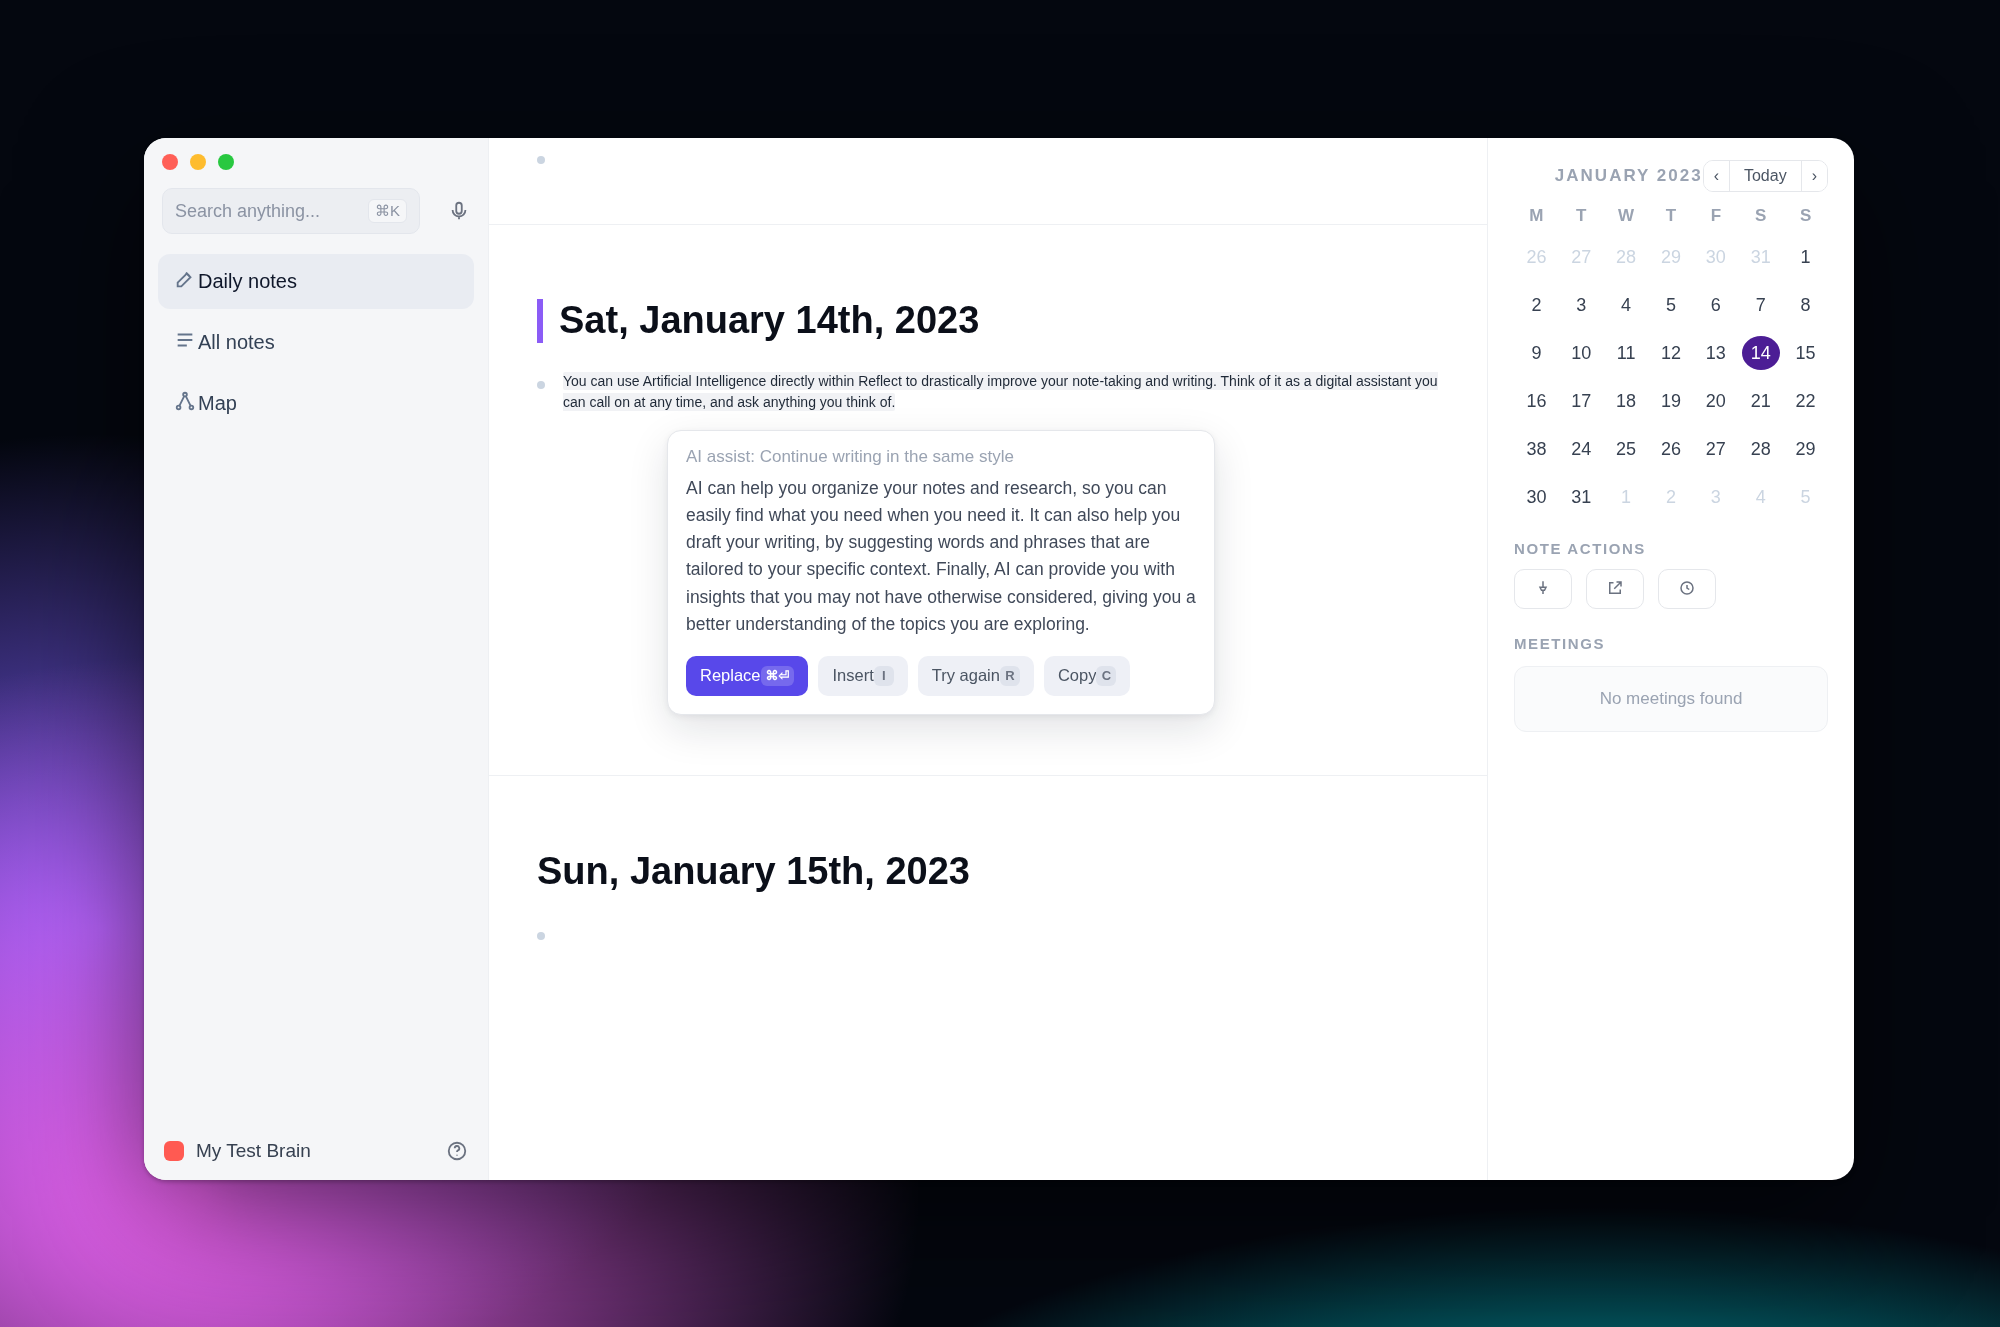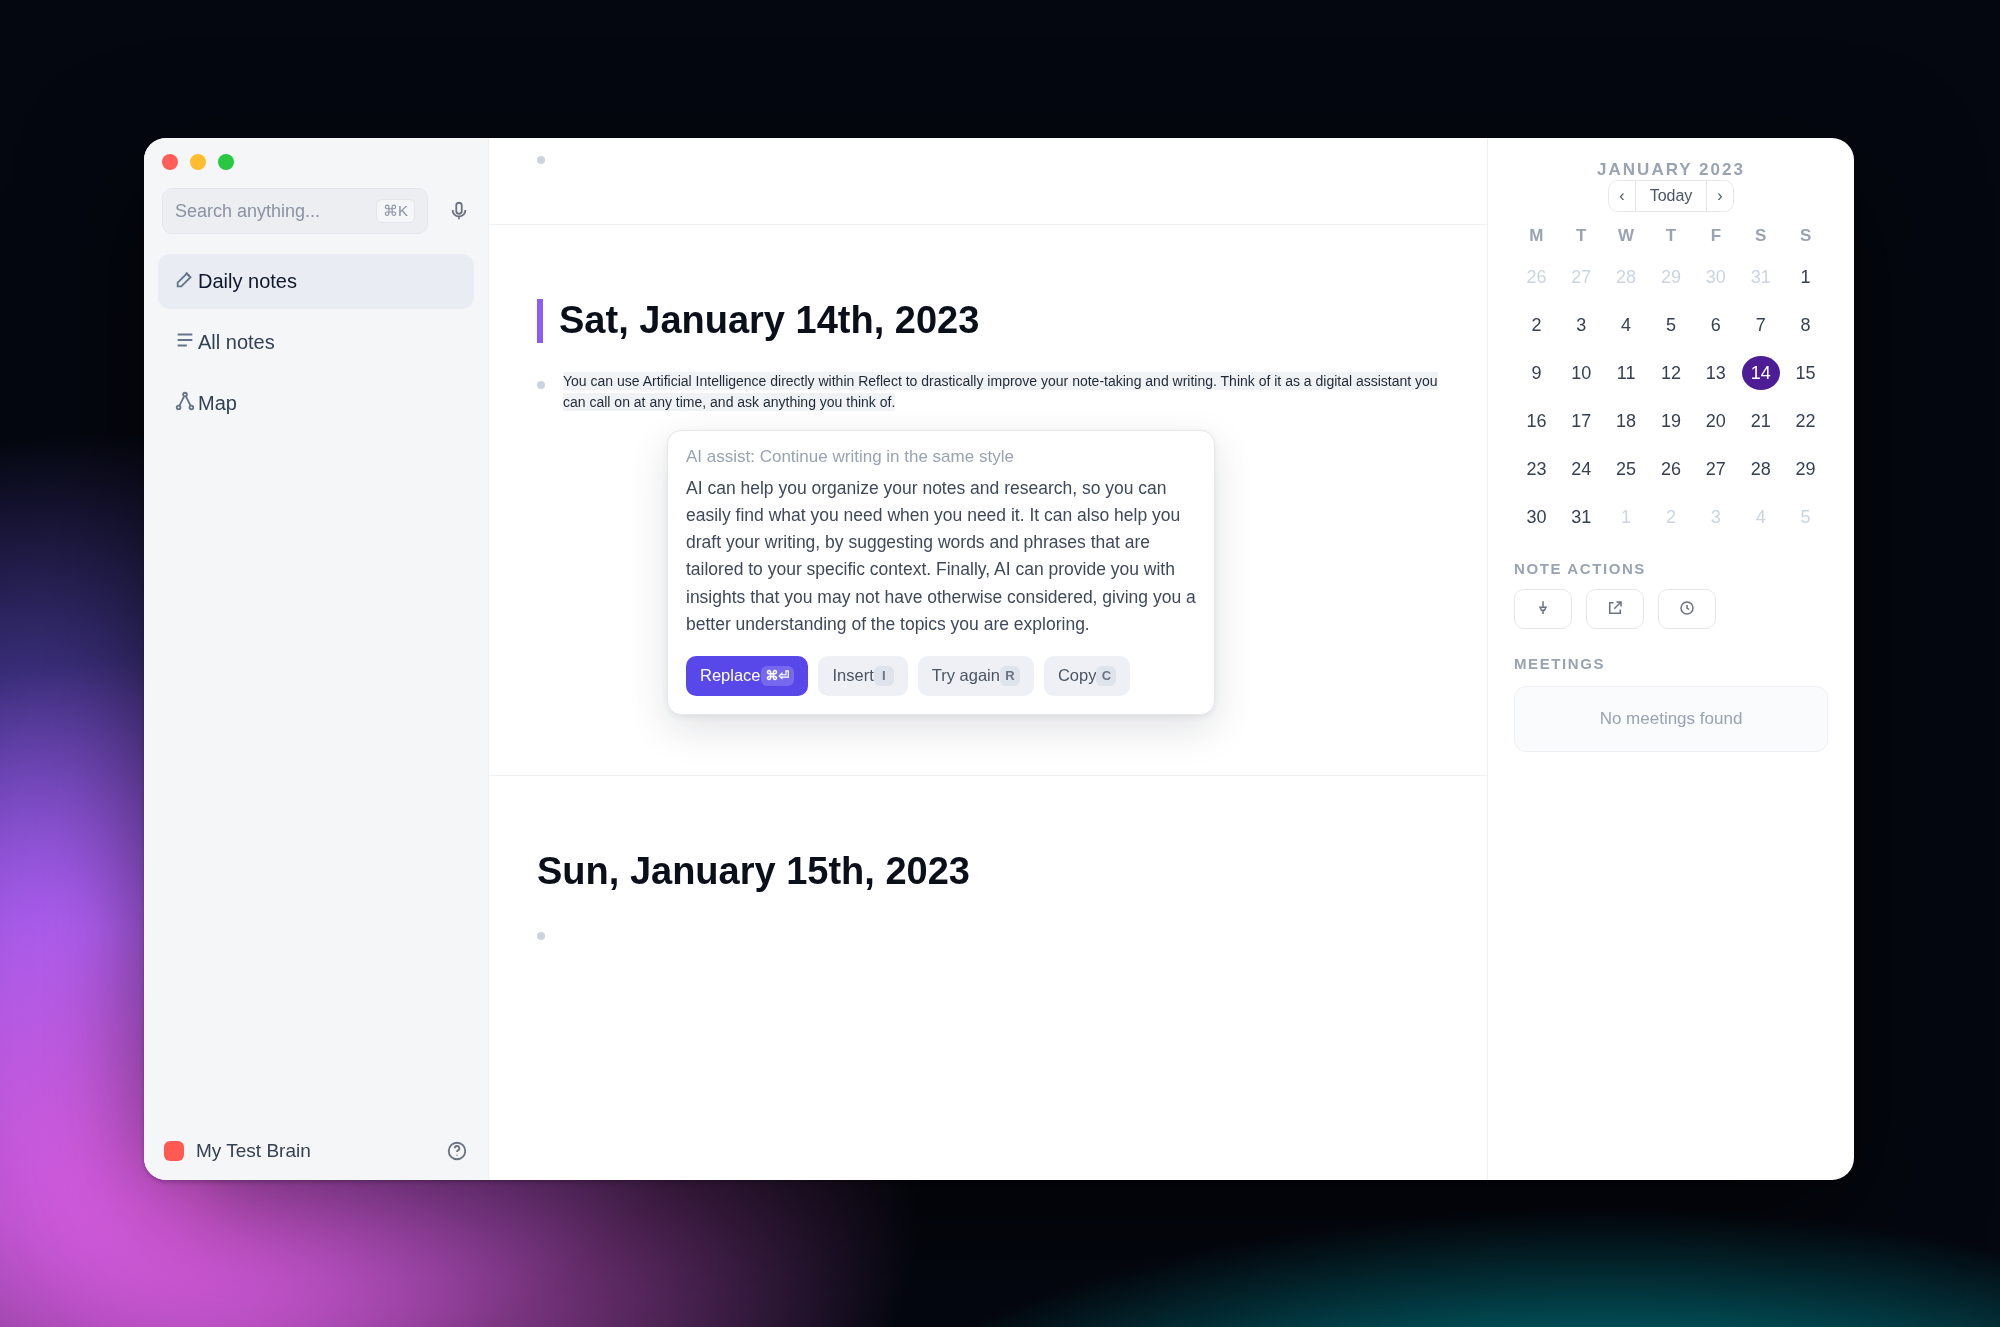--- a/index.html
+++ b/index.html
@@ -38,21 +38,21 @@
   }
   .traffic {
     display: flex; gap: 12px;
     padding: 16px 18px 8px 18px;
   }
   .dot { width: 16px; height: 16px; border-radius: 50%; }
   .dot.red { background: #ff5f57; }
   .dot.yellow { background: #febc2e; }
   .dot.green { background: #28c840; }
   .search-row {
-    display: flex; align-items: center; gap: 20px;
+    display: flex; align-items: center; gap: 28px;
     padding: 10px 18px 14px 18px;
   }
   .search {
     flex: 1;
     display: flex; align-items: center; justify-content: space-between;
     background: #eceef2;
     border: 1px solid #e3e6ec;
     border-radius: 10px;
     padding: 10px 12px;
     color: #8b93a3;
@@ -157,23 +157,22 @@
   .btn.primary .chip { background: rgba(255,255,255,0.18); color: #fff; }
   .btn.soft { background: #eef0f6; color: #4b5563; }
   .btn.soft .chip { background: #dfe3ec; color: #6b7280; }
   
   .panel {
     width: 366px;
     padding: 22px 26px;
     overflow-y: auto;
   }
   .cal-head {
-    display: flex; align-items: center; justify-content: center;
+    display: flex; align-items: center; justify-content: flex-end;
     margin-bottom: 14px;
-    flex-direction: column;
   }
   .cal-title {
     font-size: 17px; font-weight: 700; letter-spacing: 2px;
     color: #9aa3b2;
   }
   .cal-nav {
     display: flex; align-items: center;
     border: 1px solid #e5e7eb; border-radius: 10px;
     overflow: hidden; background: #fff;
   }
@@ -386,21 +385,21 @@
           <div class="cal-day">13</div>
           <div class="cal-day sel">14</div>
           <div class="cal-day">15</div>
           <div class="cal-day">16</div>
           <div class="cal-day">17</div>
           <div class="cal-day">18</div>
           <div class="cal-day">19</div>
           <div class="cal-day">20</div>
           <div class="cal-day">21</div>
           <div class="cal-day">22</div>
-          <div class="cal-day">23</div>
+          <div class="cal-day">38</div>
           <div class="cal-day">24</div>
           <div class="cal-day">25</div>
           <div class="cal-day">26</div>
           <div class="cal-day">27</div>
           <div class="cal-day">28</div>
           <div class="cal-day">29</div>
           <div class="cal-day">30</div>
           <div class="cal-day">31</div>
           <div class="cal-day out">1</div>
           <div class="cal-day out">2</div>

